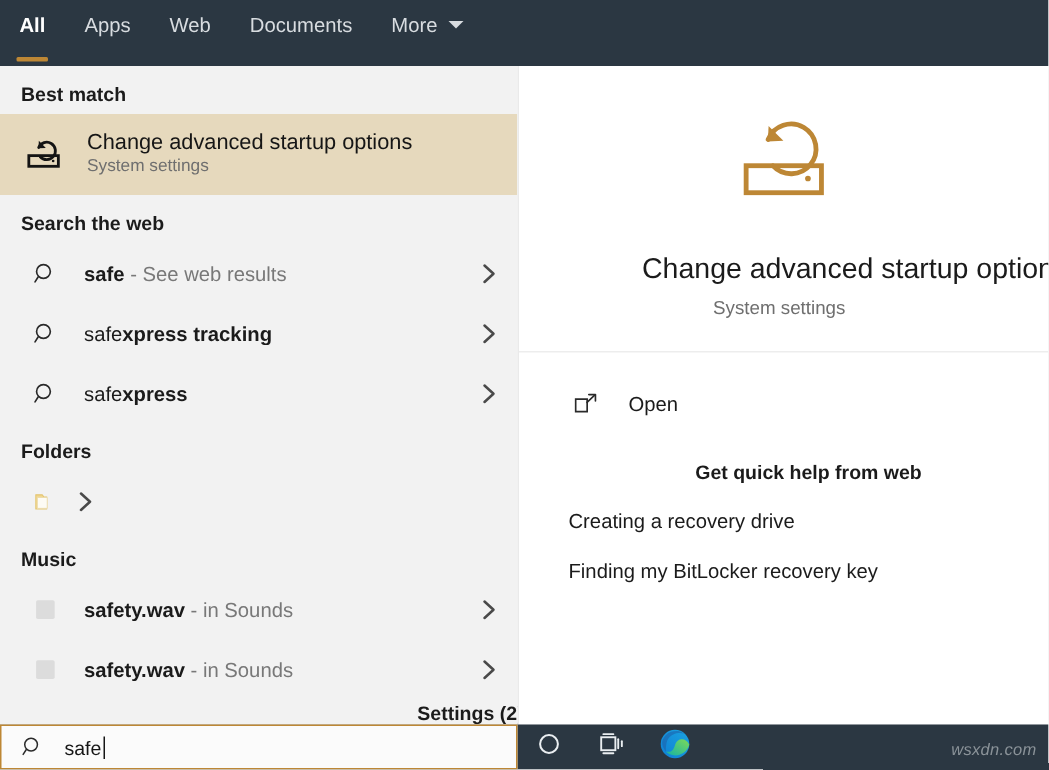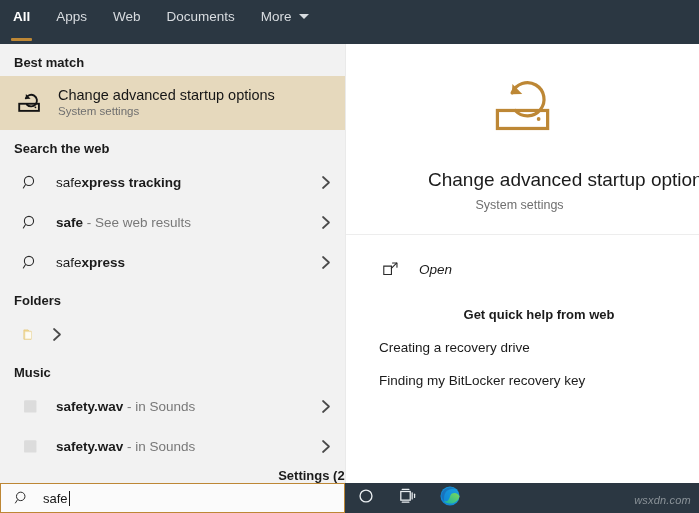--- a/index.html
+++ b/index.html
@@ -222,21 +222,20 @@
     cursor: default;
   }
   .action-row .aico {
     width: 22px; min-width: 22px; height: 22px;
     display: flex; align-items: center; justify-content: center;
   }
   .action-row .alabel {
     margin-left: 18px;
     font-size: 13.5px;
     color: #1b1b1b;
-    font-style: italic;
   }
   .help-head {
     margin-top: 18px;
     padding-left: 33px;
     font-size: 13px;
     font-weight: bold;
     color: #1b1b1b;
     text-align: center;
   }
   .help-link {
@@ -358,36 +357,36 @@
 
     <div class="group-header">Search the web</div>
 
     <div class="row">
       <div class="ico">
         <svg width="17" height="17" viewBox="0 0 20 20">
           <circle cx="8.2" cy="8.2" r="5.4" fill="none" stroke="#2a2a2a" stroke-width="1.3"></circle>
           <line x1="4.0" y1="12.6" x2="1.6" y2="16.4" stroke="#2a2a2a" stroke-width="1.3" stroke-linecap="round"></line>
         </svg>
       </div>
-      <div class="label"><span>safe</span><span class="b">xpress tracking</span></div>
+      <div class="label"><span class="b">safe</span><span class="sub"> - See web results</span></div>
       <div class="chev">
         <svg width="11" height="15" viewBox="0 0 11 15">
             <polyline points="2,2 8,7.5 2,13" fill="none" stroke="#4a4a4a" stroke-width="1.7" stroke-linecap="round" stroke-linejoin="round"></polyline>
           </svg>
       </div>
     </div>
 
     <div class="row">
       <div class="ico">
         <svg width="17" height="17" viewBox="0 0 20 20">
           <circle cx="8.2" cy="8.2" r="5.4" fill="none" stroke="#2a2a2a" stroke-width="1.3"></circle>
           <line x1="4.0" y1="12.6" x2="1.6" y2="16.4" stroke="#2a2a2a" stroke-width="1.3" stroke-linecap="round"></line>
         </svg>
       </div>
-      <div class="label"><span class="b">safe</span><span class="sub"> - See web results</span></div>
+      <div class="label"><span>safe</span><span class="b">xpress tracking</span></div>
       <div class="chev">
         <svg width="11" height="15" viewBox="0 0 11 15">
             <polyline points="2,2 8,7.5 2,13" fill="none" stroke="#4a4a4a" stroke-width="1.7" stroke-linecap="round" stroke-linejoin="round"></polyline>
           </svg>
       </div>
     </div>
 
     <div class="row">
       <div class="ico">
         <svg width="17" height="17" viewBox="0 0 20 20">

